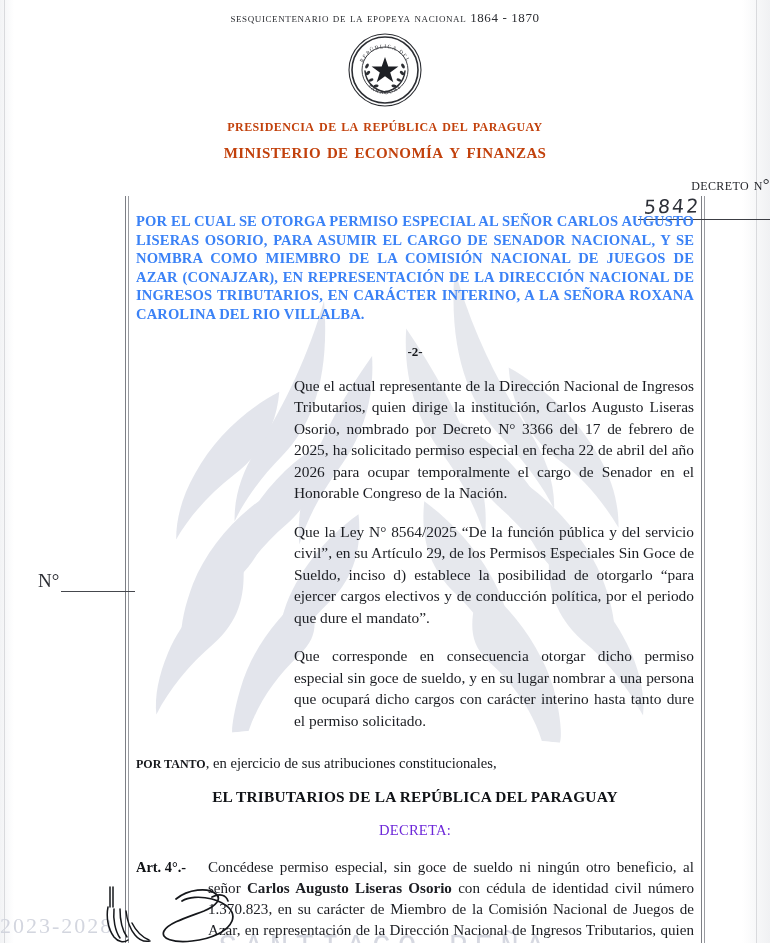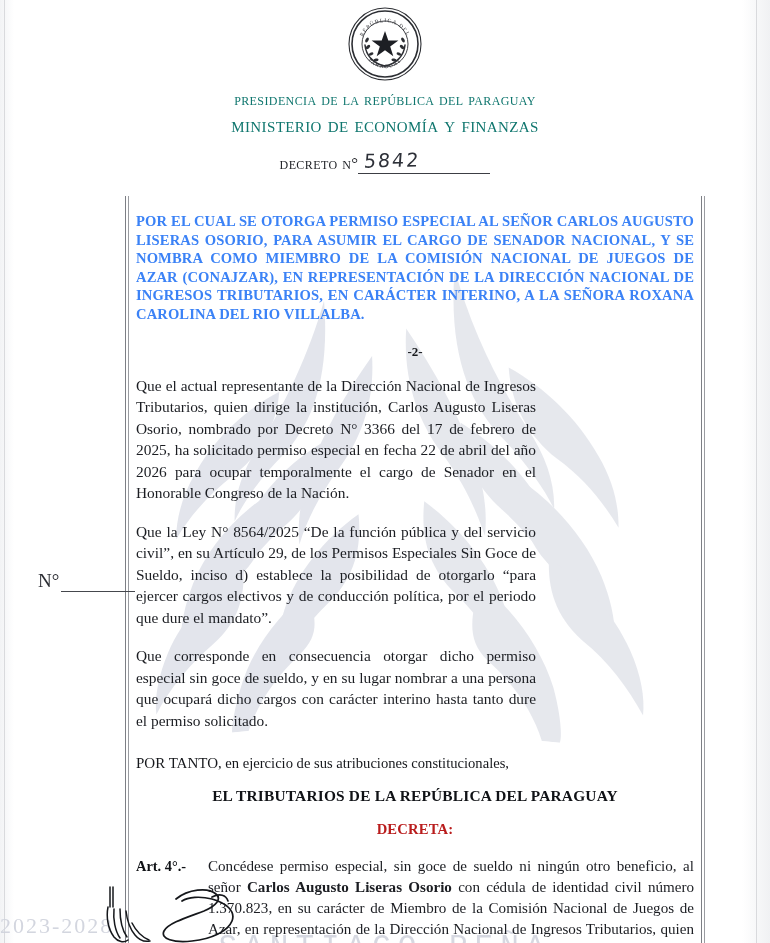--- a/index.html
+++ b/index.html
@@ -130,35 +130,37 @@
     width: 76px;
     height: 76px;
     position: relative;
   }
   #seal svg { display: block; }
 
   #org-lines {
     margin-top: 8px;
     font-variant: small-caps;
     text-transform: lowercase;
-    color: #0f766e;
+    color: #c2410c;
+    font-weight: bold;
   }
   #org-line-1 { font-size: 17px; letter-spacing: .4px; }
   #org-line-2 { font-size: 22px; letter-spacing: .4px; margin-top: 2px; }
 
   #decreto-line {
     margin-top: 11px;
     font-variant: small-caps;
     text-transform: lowercase;
     font-size: 17px;
     letter-spacing: .4px;
     color: #23252a;
     display: flex;
     justify-content: center;
     align-items: flex-end;
+    flex-direction: column;
   }
   #decreto-number-slot {
     display: inline-block;
     min-width: 120px;
     border-bottom: 1.2px solid #3c3e44;
     padding: 0 6px 1px;
     text-align: left;
   }
   #decreto-number {
     font-family: "DejaVu Sans", sans-serif;
@@ -193,55 +195,56 @@
   #page-marker {
     margin-top: 20px;
     text-align: center;
     font-weight: bold;
     font-size: 13px;
     color: #16181c;
   }
 
   #recitals {
     margin-top: 14px;
+    margin-left: 158px;
     width: 400px;
   }
   .recital {
     font-size: 15.4px;
     line-height: 21.5px;
     text-align: justify;
     text-align-last: left;
     color: #1b1d22;
     margin-bottom: 17px;
   }
   .recital:last-child { margin-bottom: 0; }
 
   #por-tanto {
     margin-top: 22px;
     font-size: 14.6px;
     line-height: 20px;
     color: #16181c;
   }
-  #por-tanto-label { font-weight: normal; font-size: 15px; }
+  #por-tanto-label { font-weight: bold; font-size: 12px; }
 
   #el-presidente {
     margin-top: 14px;
     text-align: center;
     font-weight: bold;
     font-size: 15.4px;
     letter-spacing: .2px;
     color: #101216;
   }
   #decreta {
     margin-top: 16px;
     text-align: center;
-    font-weight: bold;
+    font-weight: normal;
     font-size: 14.6px;
     letter-spacing: .2px;
-    color: #b91c1c;
+    color: #6d28d9;
   }
 
   #articles { margin-top: 18px; }
   .article {
     display: flex;
     align-items: flex-start;
     gap: 10px;
   }
   .article-label {
     flex: 0 0 62px;
@@ -333,20 +336,21 @@
     <div id="wm-years">2023-2028</div>
   </div>
 
   <div class="rule-v" id="rule-left-a"></div>
   <div class="rule-v" id="rule-left-b"></div>
   <div class="rule-v" id="rule-right-a"></div>
   <div class="rule-v" id="rule-right-b"></div>
 
   <div id="header">
 
+    <div id="epopeya">Sesquicentenario de la Epopeya Nacional 1864 - 1870</div>
 
     <div id="seal">
       <svg viewBox="0 0 76 76" width="76" height="76" xmlns="http://www.w3.org/2000/svg">
         <defs>
           <path id="sealArcTop" d="M 14,40 A 24,24 0 0 1 62,40" fill="none"></path>
           <path id="sealArcBot" d="M 16,40 A 22,22 0 0 0 60,40" fill="none"></path>
         </defs>
         <circle cx="38" cy="38" r="36" fill="none" stroke="#2c2e33" stroke-width="1.1"></circle>
         <circle cx="38" cy="38" r="33" fill="none" stroke="#2c2e33" stroke-width="1.6"></circle>
         <circle cx="38" cy="38" r="23" fill="none" stroke="#2c2e33" stroke-width="0.9"></circle>

